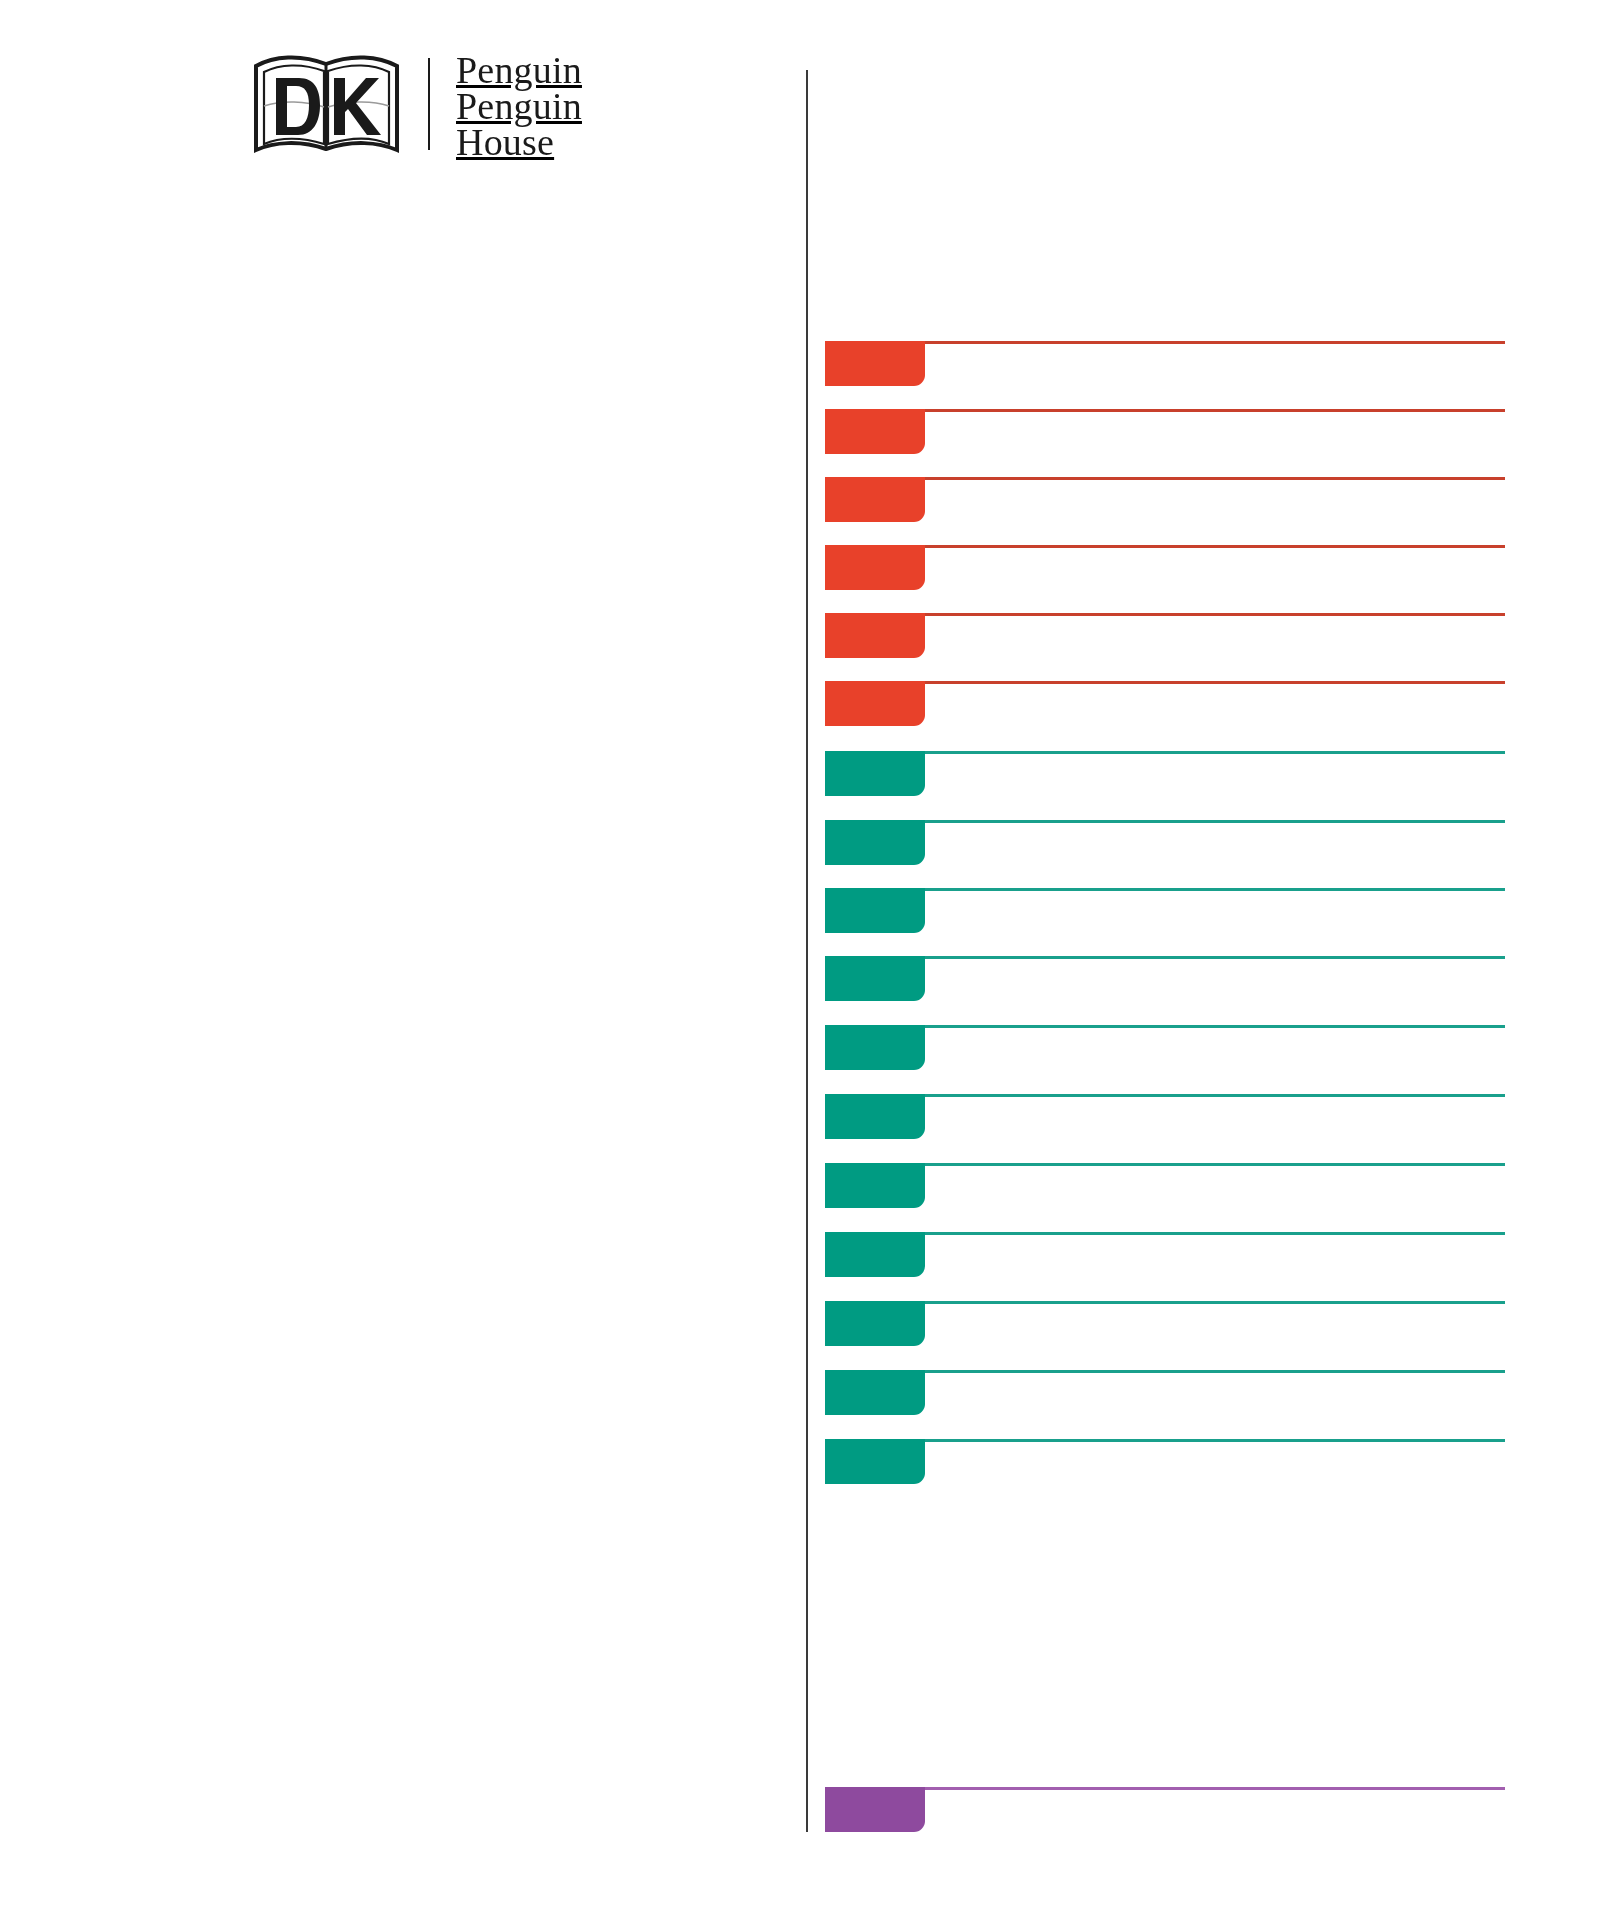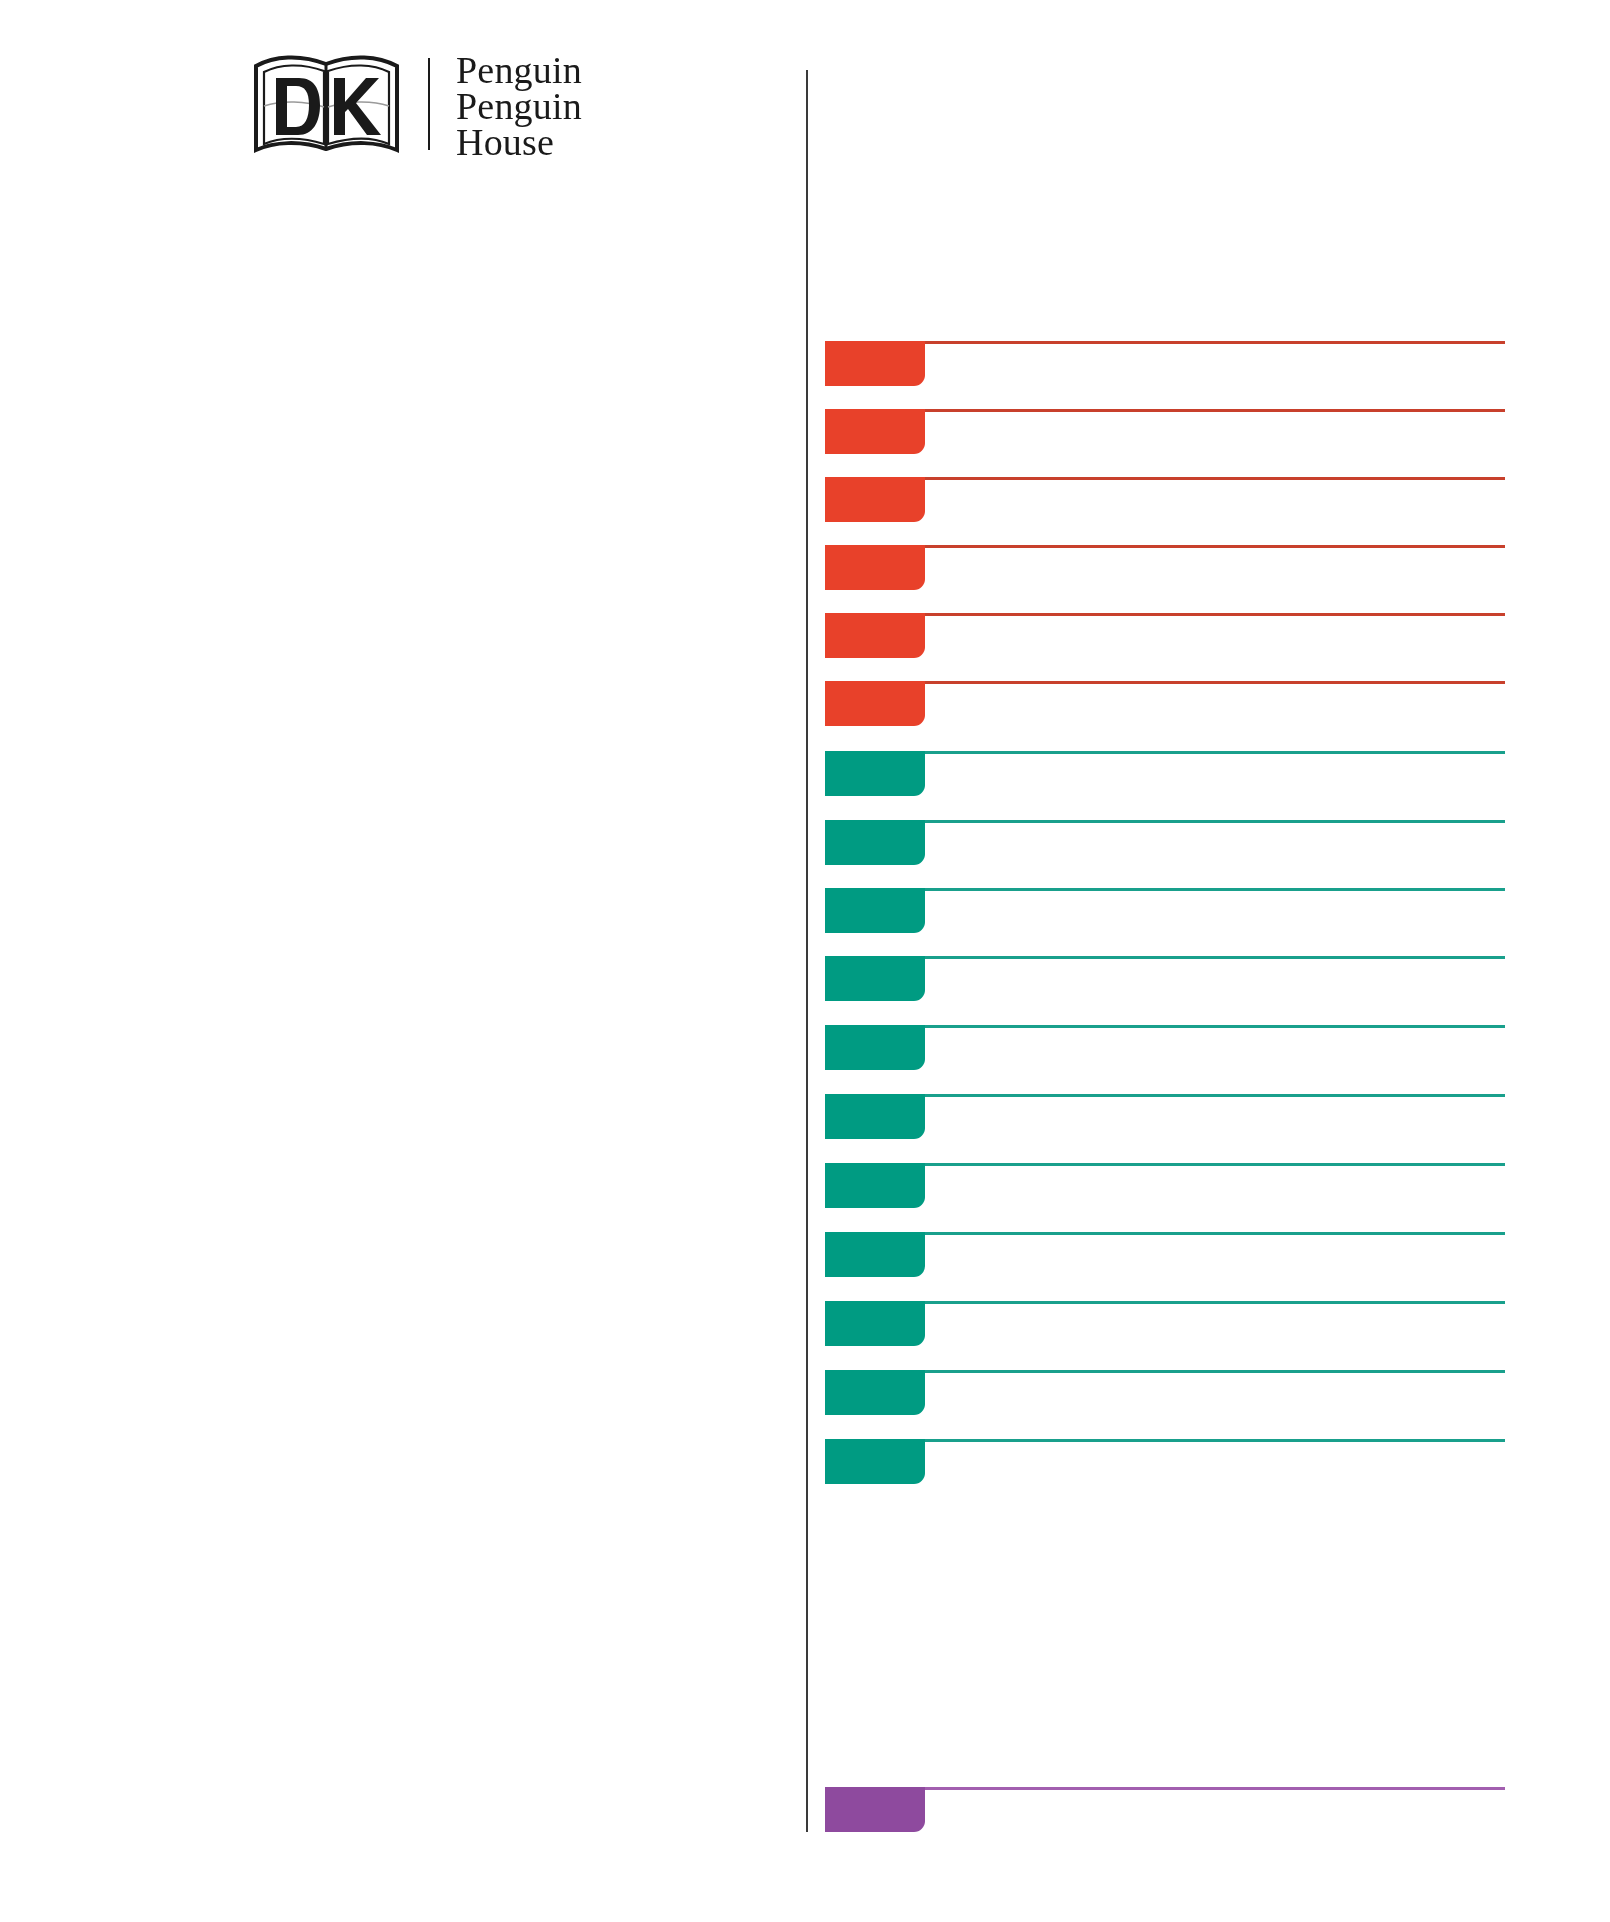--- a/index.html
+++ b/index.html
@@ -31,20 +31,21 @@
     background:#1a1a1a;
     margin:8px 26px 0 26px;
     flex:0 0 auto;
   }
 
   #wordmark{
     display:flex;
     flex-direction:column;
     justify-content:flex-start;
     padding-top:2px;
+    text-decoration:underline;
   }
   #wordmark .wm-line{
     font-family:"Liberation Serif", serif;
     font-size:38px;
     line-height:36px;
     color:#1a1a1a;
     letter-spacing:0.2px;
     white-space:nowrap;
   }
 

